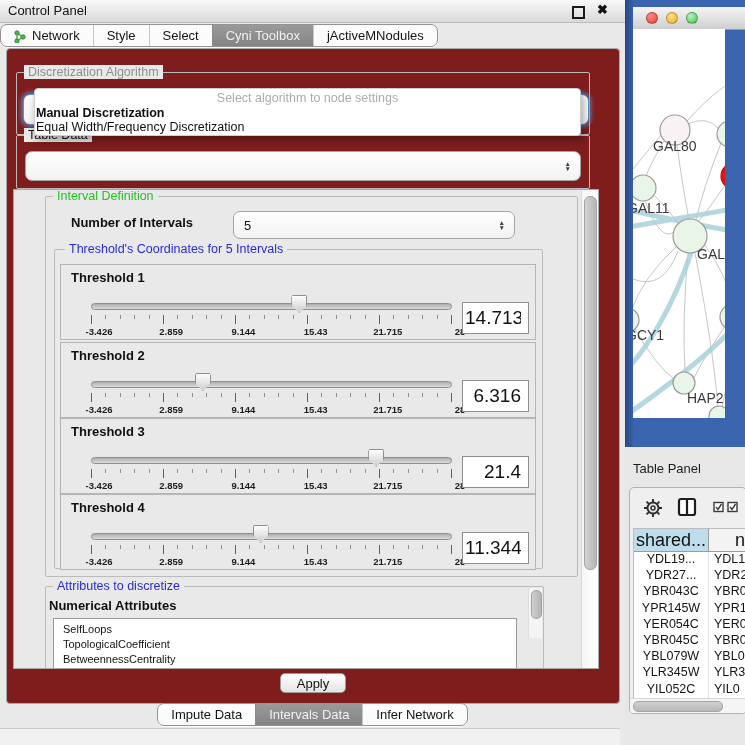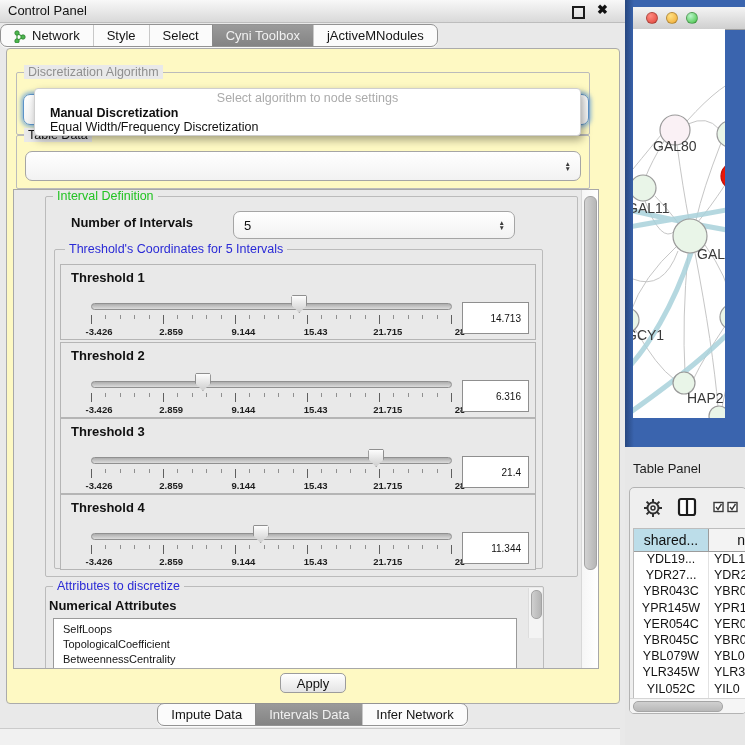--- a/index.html
+++ b/index.html
@@ -17,36 +17,36 @@
 
   
   #tabbar{left:0;top:23px;width:625px;height:25px;display:flex;justify-content:flex-start;align-items:center;}
   .tabgroup{display:flex;border:1px solid #939393;border-radius:7px;overflow:hidden;background:#FBFBFB;
             height:21px;box-shadow:0 1px 1px rgba(255,255,255,.8);}
   .tab{padding:0 13px;line-height:21px;font-size:13px;color:#141414;display:flex;align-items:center;gap:5px;}
   .tab + .tab{border-left:1px solid #C8C8C8;}
   .tab.sel{background:linear-gradient(#9A9A9A,#848484);color:#F1F1F1;border-left:1px solid #8a8a8a;}
 
   
-  #outer{left:6px;top:48px;width:612px;height:654px;border:1px solid #ABABAB;border-radius:4px;background:#fef9c3;}
+  #outer{left:6px;top:48px;width:612px;height:654px;border:1px solid #ABABAB;border-radius:4px;background:#7f1d1d;}
 
   .grp{position:absolute;border:1px solid #BBBBBB;border-radius:2px;}
   .grp>.legend{position:absolute;top:-8px;left:7px;background:#E9E9E9;padding:0 4px;font-size:12.5px;white-space:nowrap;}
 
   .combo{position:absolute;background:linear-gradient(#FFFFFF,#F2F2F2);border:1px solid #A5A5A5;border-radius:7px;
          font-size:13px;color:#111;}
   .combo .val{position:absolute;left:10px;top:50%;transform:translateY(-50%);white-space:nowrap;}
   .spin{position:absolute;right:9px;top:50%;transform:translateY(-50%);display:flex;flex-direction:column;
         line-height:5px;font-size:6.5px;color:#3c3c3c;text-align:center;}
 
   
   #popup{left:27px;top:39px;width:545px;height:46px;background:#FFFFFF;border:1px solid #CFCFCF;
          border-radius:4px;box-shadow:2px 4px 9px rgba(0,0,0,.35);z-index:30;}
   #popup .prompt{margin-top:2px;text-align:center;color:#ABABAB;font-size:12.5px;height:15px;}
-  #popup .opt{font-size:12.5px;color:#101010;padding-left:15px;height:14px;line-height:14px;white-space:nowrap;}
+  #popup .opt{font-size:12.5px;color:#101010;padding-left:1px;height:14px;line-height:14px;white-space:nowrap;}
   #popup .opt.b{font-weight:bold;}
 
   
   #viewport{left:6px;top:140px;width:584px;height:478px;border:1px solid #A8A8A8;background:#E9E9E9;overflow:hidden;}
   .vscroll{position:absolute;background:linear-gradient(to right,#F6F6F6,#FFFFFF);border-left:1px solid #D8D8D8;}
   .vthumb{position:absolute;left:2px;width:11px;border-radius:6px;
           background:linear-gradient(to right,#D2D2D2,#B6B6B6);border:1px solid #A3A3A3;}
 
   
   .trowbox{position:absolute;left:5px;width:474px;height:74px;border:1px solid #B5B5B5;background:#E9E9E9;}
@@ -57,21 +57,21 @@
   .thumb{position:absolute;top:4px;width:16px;height:18px;transform:translateX(-50%);
          background:linear-gradient(#FDFDFD,#CFCFCF);border:1px solid #8F8F8F;box-sizing:border-box;
          clip-path:polygon(8% 0,92% 0,100% 12%,100% 55%,50% 100%,0 55%,0 12%);}
   .tmin{position:absolute;left:0;top:24px;width:100%;height:4px;
         background:repeating-linear-gradient(to right,#8F8F8F 0,#8F8F8F 1px,transparent 1px,transparent 14.4px);}
   .tmaj{position:absolute;left:0;top:24px;width:100%;height:9px;
         background:repeating-linear-gradient(to right,#5F5F5F 0,#5F5F5F 1px,transparent 1px,transparent 72px);}
   .tlabels{position:absolute;left:8px;top:35px;width:100%;height:12px;}
   .tlabels span{position:absolute;transform:translateX(-50%);font-size:9.5px;font-weight:bold;color:#1d1d1d;white-space:nowrap;}
   .valfield{position:absolute;right:6px;top:37px;width:56px;height:30px;border:1px solid #8F8F8F;background:#fff;
-            font-family:"Liberation Sans",sans-serif;font-size:10px;color:#111;text-align:right;padding:0 7px 0 2px;}
+            font-family:"Liberation Sans",sans-serif;font-size:19px;color:#111;text-align:right;padding:0 7px 0 2px;}
 
   .boldlbl{position:absolute;font-size:13px;font-weight:bold;color:#111;white-space:nowrap;}
 
   
   #attrlist{position:absolute;left:7px;top:31px;width:464px;height:52px;background:#fff;border:1px solid #9A9A9A;
             overflow:hidden;padding-top:3px;box-sizing:border-box;}
   .litem{padding-left:9px;font-size:11px;line-height:15px;color:#141414;white-space:nowrap;}
   #attrscroll{position:absolute;right:1px;top:1px;width:13px;height:50px;background:#F4F4F4;border-left:1px solid #DDD;}
   #attrthumb{position:absolute;left:2px;top:2px;width:9px;height:27px;border-radius:5px;
              background:linear-gradient(to right,#CFCFCF,#B4B4B4);border:1px solid #A3A3A3;}
@@ -89,21 +89,21 @@
                 background:linear-gradient(#F4F4F4,#CFCFCF);border-bottom:1px solid #9E9E9E;}
   .tl{position:absolute;top:5px;width:12px;height:12px;border-radius:50%;box-sizing:border-box;border:1px solid rgba(0,0,0,.25);}
   #net-canvas{position:absolute;left:8px;top:29px;width:92px;height:389px;background:#fff;overflow:hidden;}
 
   #tp-title{left:633px;top:461px;font-size:13px;color:#1d1d1d;}
   #table-panel{left:629px;top:487px;width:116px;height:225px;background:#EFEFEF;border:1px solid #B3B3B3;
                border-radius:5px;overflow:hidden;}
   .tp-toolbar-icon{position:absolute;top:9px;}
   #tp-table{position:absolute;left:3px;top:40px;width:113px;height:171px;background:#fff;border:1px solid #BDBDBD;
             border-right:none;box-sizing:border-box;}
-  #tp-header{display:flex;height:22px;border-bottom:1px solid #9C9C9C;font-size:14px;}
+  #tp-header{display:flex;height:22px;border-bottom:1px solid #9C9C9C;font-size:18px;}
   #tp-header .h1{width:74px;background:#BCDDE9;border-right:1px solid #9C9C9C;text-align:center;line-height:22px;color:#111;}
   #tp-header .h2{flex:1;background:#F3F3F3;text-align:right;padding-right:1px;line-height:22px;color:#111;}
   .trow{display:flex;height:16.2px;font-size:12.5px;color:#141414;}
   .tc1{width:74px;text-align:center;border-right:1px solid #E2E2E2;overflow:hidden;white-space:nowrap;}
   .tc2{flex:1;padding-left:5px;overflow:hidden;white-space:nowrap;}
   #tp-hscroll{position:absolute;left:0;bottom:0;width:116px;height:14px;background:#F5F5F5;border-top:1px solid #D5D5D5;}
   #tp-hthumb{position:absolute;left:3px;top:2px;width:88px;height:9px;border-radius:5px;
              background:linear-gradient(#D0D0D0,#B8B8B8);border:1px solid #A5A5A5;}
 </style>
 </head>

